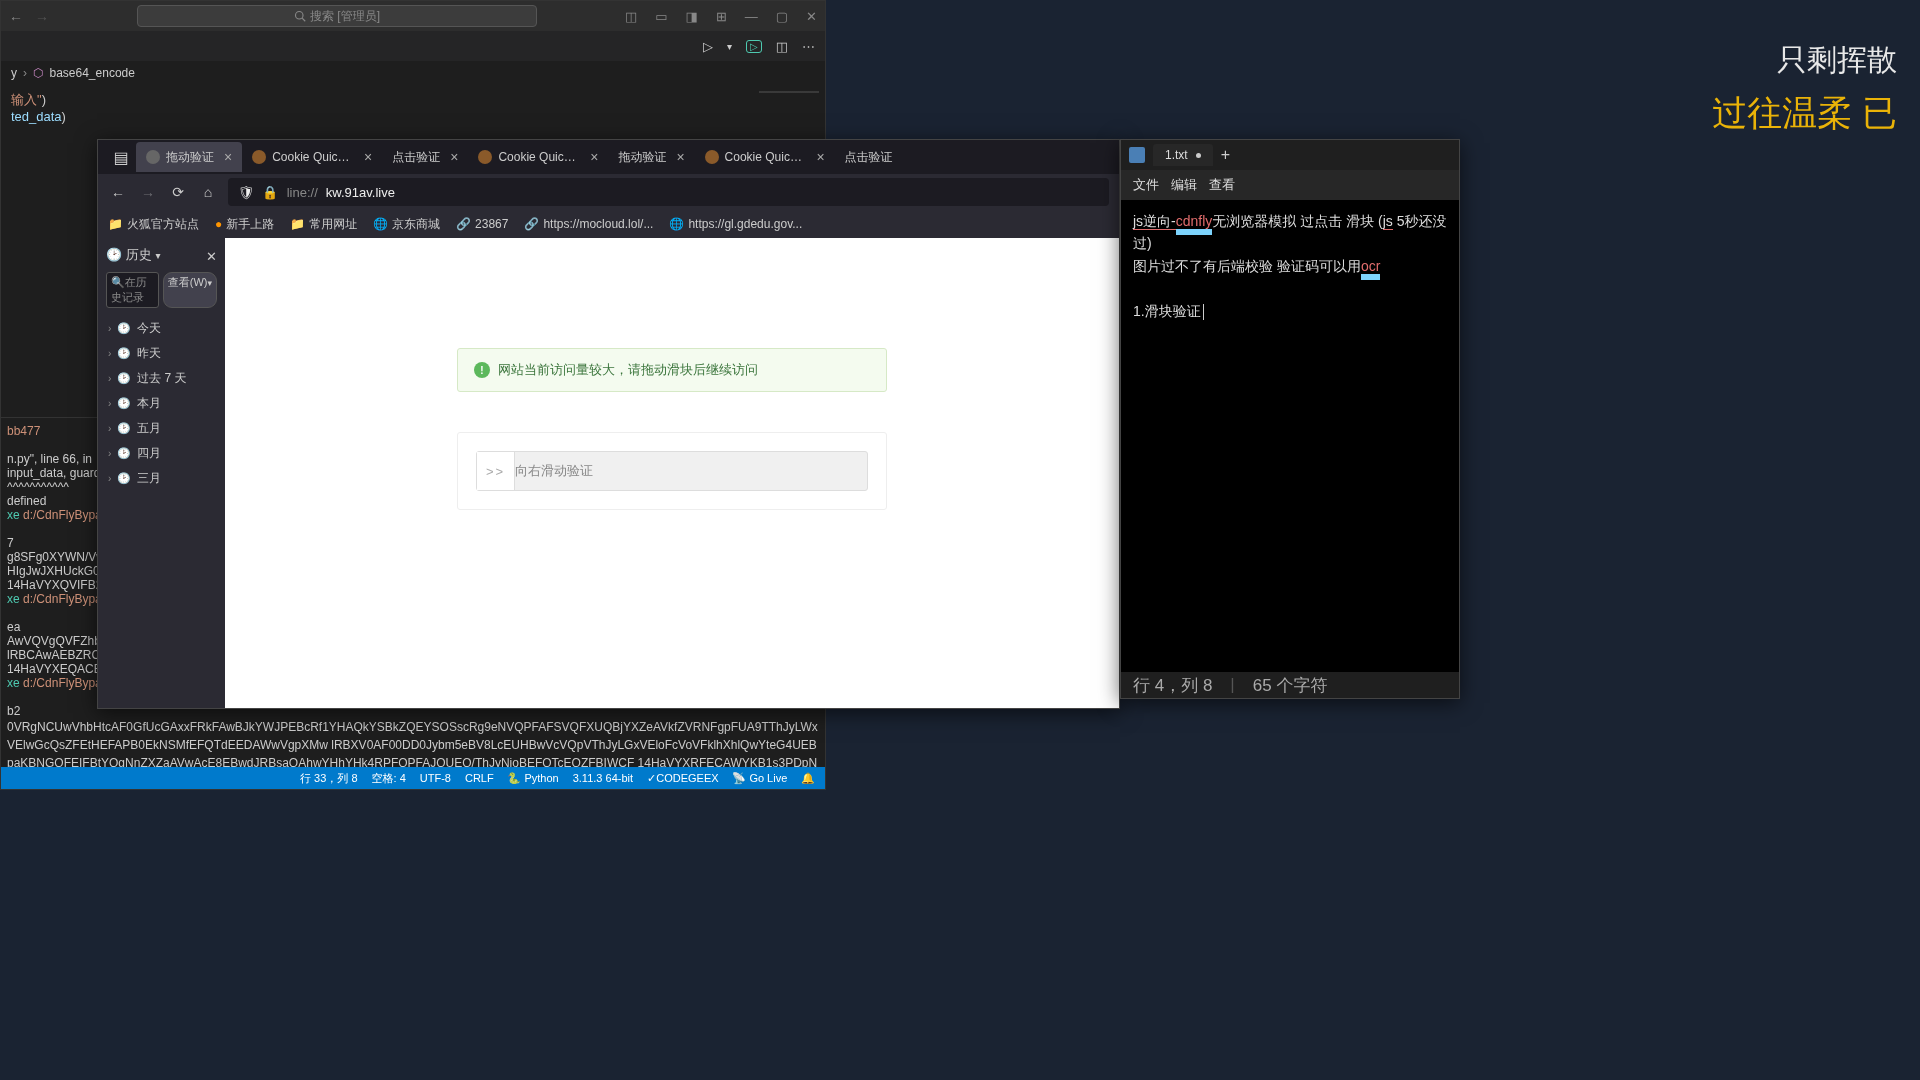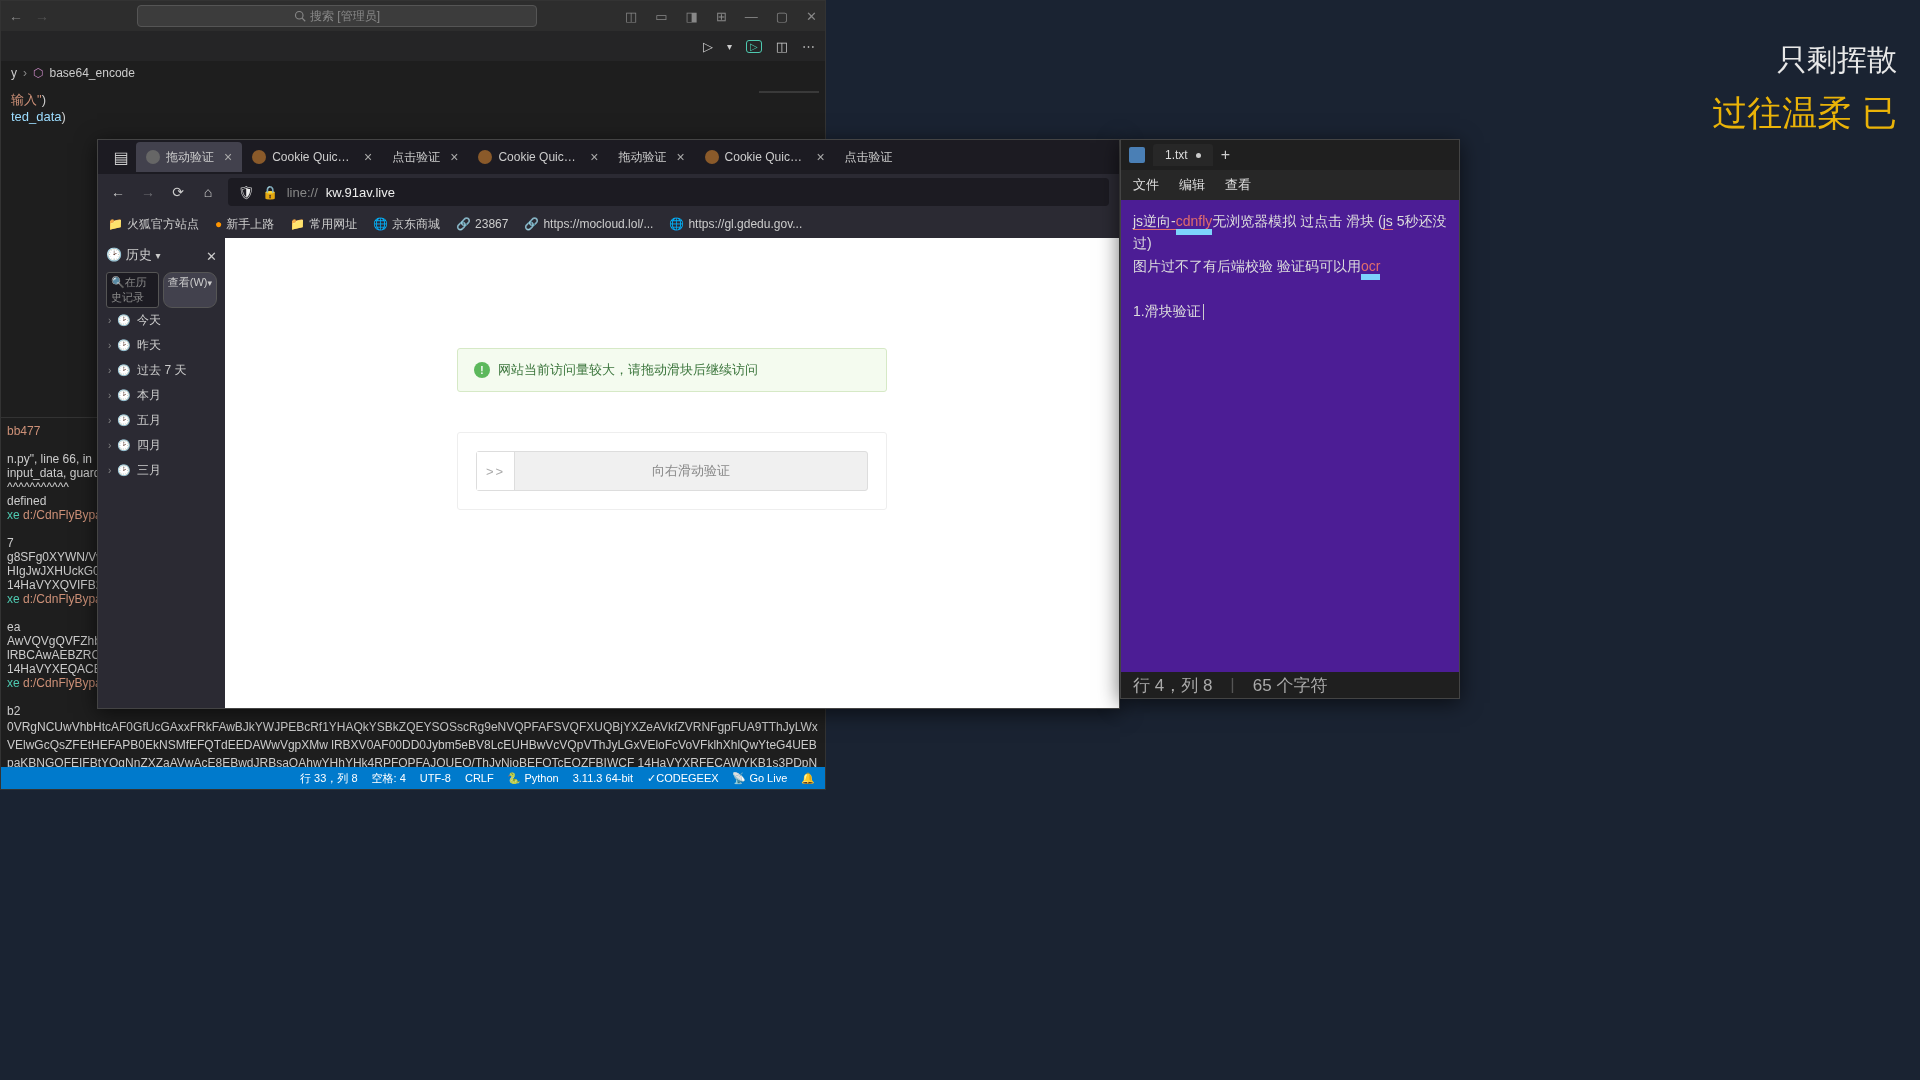--- a/index.html
+++ b/index.html
@@ -38,40 +38,40 @@
 .ff-sidebar-icon{width:30px;display:flex;align-items:center;justify-content:center;color:#ccc}
 .ff-addr{height:36px;display:flex;align-items:center;gap:10px;padding:0 10px;background:#2b2a33}
 .ff-addr .btn{color:#ccc;font-size:14px;width:20px;text-align:center;cursor:pointer}
 .ff-url{flex:1;background:#1c1b22;border-radius:4px;height:28px;display:flex;align-items:center;padding:0 10px;gap:8px;font-size:13px;color:#eee}
 .ff-url .proto{color:#888}
 .ff-bm{height:28px;display:flex;align-items:center;gap:16px;padding:0 10px;background:#2b2a33;font-size:12px;color:#ccc}
 .ff-bm .item{display:flex;align-items:center;gap:4px;cursor:pointer}
 .ff-body{flex:1;display:flex;background:#fff}
 .ff-history{width:127px;background:#2b2a33;color:#ccc;padding:8px;font-size:12px}
 .ff-history .hdr{display:flex;justify-content:space-between;align-items:flex-end;margin-bottom:8px;font-size:13px}
-.ff-history .srchrow{display:flex;gap:4px;margin-bottom:0}
+.ff-history .srchrow{display:flex;gap:4px;margin-bottom:8px}
 .ff-history .srch{flex:1;background:#1c1b22;border:1px solid #555;border-radius:3px;padding:2px 4px;font-size:11px;color:#888}
 .ff-history .view{background:#42414d;border:1px solid #555;border-radius:9px;padding:2px 4px;font-size:11px;color:#ccc}
 .ff-history ul{list-style:none}
 .ff-history li{padding:4px 2px;display:flex;align-items:center;gap:6px;cursor:pointer}
 .ff-history li .chev{color:#888;font-size:10px}
 .ff-history li .clk{color:#888;font-size:11px}
 .ff-page{flex:1;background:#fff;padding:110px 80px;display:flex;flex-direction:column;align-items:center}
 .ff-alert{width:430px;background:#f4fbef;border:1px solid #d6e9c6;padding:12px 16px;font-size:13px;color:#3c763d;display:flex;align-items:center;gap:8px;border-radius:3px;margin-bottom:40px}
 .ff-alert .icn{width:16px;height:16px;background:#5cb85c;border-radius:50%;color:#fff;display:flex;align-items:center;justify-content:center;font-size:10px;font-weight:bold}
 .ff-slider{width:430px;background:#fff;padding:18px;border:1px solid #eee;border-radius:3px}
 .ff-slider .track{height:40px;background:#f0f0f0;border:1px solid #ddd;border-radius:3px;display:flex;align-items:center;position:relative}
 .ff-slider .handle{width:38px;height:38px;background:#fff;border-right:1px solid #ddd;display:flex;align-items:center;justify-content:center;color:#aaa;letter-spacing:2px;cursor:grab;font-size:13px}
-.ff-slider .label{flex:1;text-align:center;color:#888;font-size:13px}
-.notepad{position:absolute;left:1120px;top:139px;width:340px;height:560px;background:#4c1d95;border:1px solid #444;color:#ddd;display:flex;flex-direction:column;box-shadow:0 4px 20px rgba(0,0,0,.6)}
+.ff-slider .label{flex:1;text-align:left;color:#888;font-size:13px}
+.notepad{position:absolute;left:1120px;top:139px;width:340px;height:560px;background:#000000;border:1px solid #444;color:#ddd;display:flex;flex-direction:column;box-shadow:0 4px 20px rgba(0,0,0,.6)}
 .np-tabs{height:30px;display:flex;align-items:center;background:#1f1f1f;padding:0 8px;gap:8px}
 .np-tab{padding:4px 12px;font-size:12px;background:#272727;display:flex;align-items:center;gap:8px;border-radius:3px 3px 0 0}
 .np-tab .dot{width:5px;height:5px;background:#ccc;border-radius:50%}
 .np-add{color:#ccc;font-size:16px;cursor:pointer}
-.np-menu{height:30px;display:flex;align-items:center;gap:20px;padding:0 12px;font-size:13px;background:#272727}
+.np-menu{height:30px;display:flex;align-items:center;gap:12px;padding:0 12px;font-size:13px;background:#272727}
 .np-body{flex:1;padding:10px 12px;font-size:14px;line-height:1.6}
 .np-body .red{color:#e06c6c;border-bottom:6px solid #7dd3fc}
 .np-body .u{border-bottom:1px solid #e06c6c}
 .np-status{height:26px;display:flex;align-items:center;gap:18px;padding:0 12px;font-size:17px;color:#aaa;background:#1f1f1f}
 .np-status .sep{color:#555}
 .lyrics{position:absolute;right:13px;top:40px;font-size:30px;text-align:right;padding-right:10px}
 .lyrics .l1{color:#e8e8e8;font-weight:500}
 .lyrics .l2{color:#eab308;font-size:35px;margin-top:9px}
 svg{display:block}
 </style>

